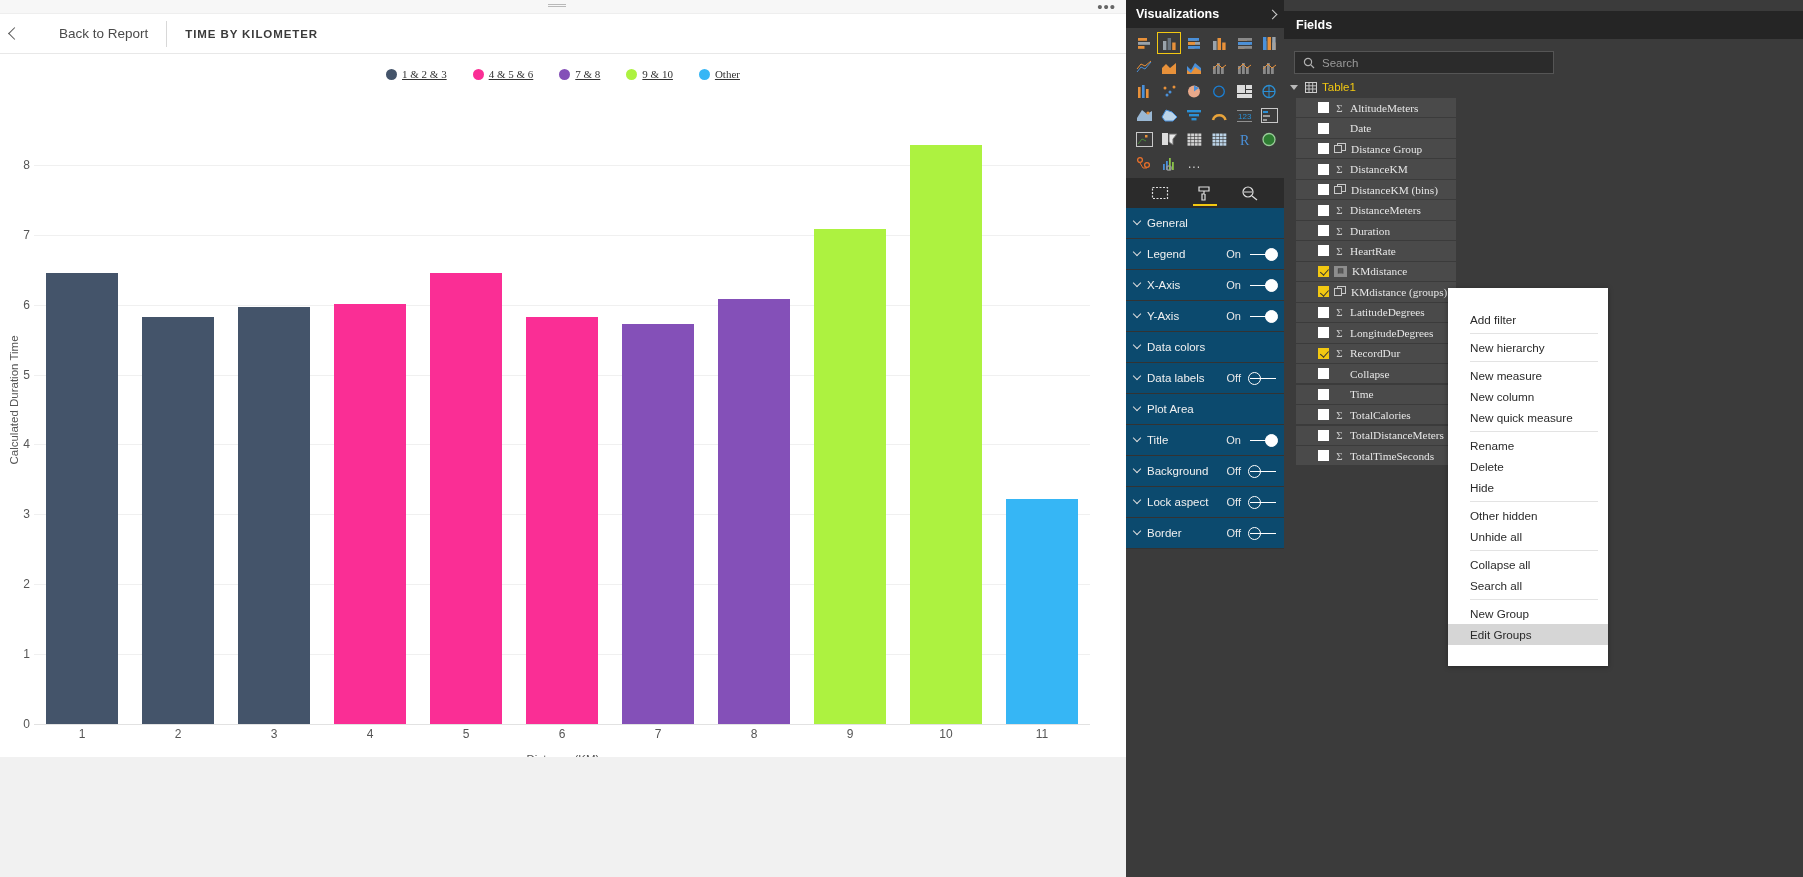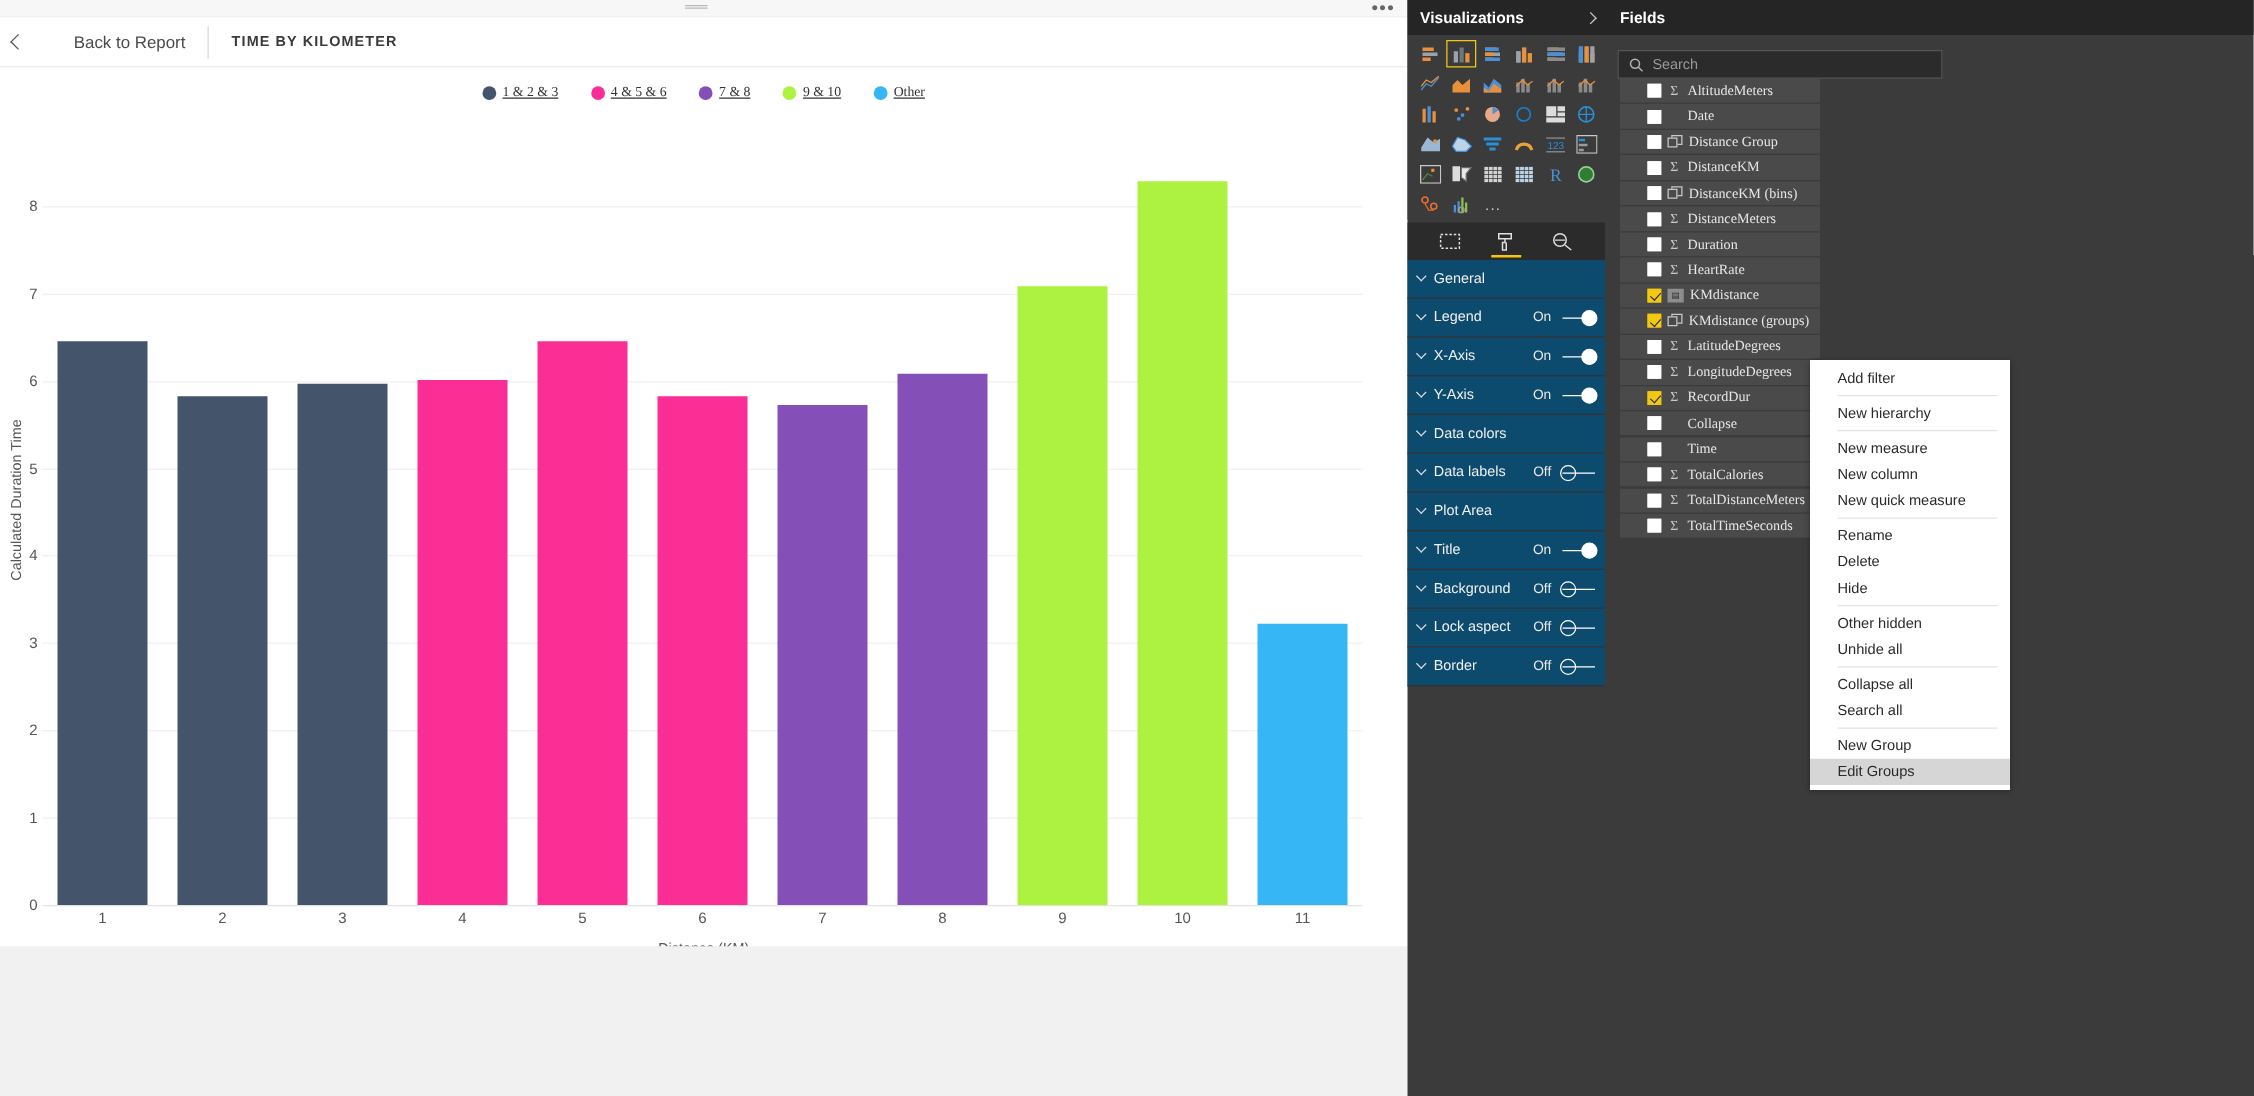--- a/index.html
+++ b/index.html
@@ -163,20 +163,21 @@
   .toggle.off .knob { left: 0; background: transparent; }
 
   
   .fields-panel {
     position: absolute; left: 1284px; top: 0; width: 519px; height: 877px;
     background: #3b3b3b;
   }
   .fields-head {
     height: 28px; background: #252525; display: flex; align-items: center;
     padding-left: 12px;
+    margin-top: 11px;
   }
   .fields-head-title { color: #ffffff; font-size: 12.5px; font-weight: bold; }
   .search-box {
     margin: 12px 10px 0 10px; height: 23px; background: #2b2b2b;
     border: 1px solid #555; display: flex; align-items: center;
     gap: 7px; padding-left: 8px; width: 260px; cursor: text;
   }
   .search-input-text { color: #9a9a9a; font-size: 11.5px; }
   .table-node {
     display: flex; align-items: center; gap: 5px; padding: 7px 0 5px 6px;
@@ -219,21 +220,21 @@
     width: 13px; height: 11px; flex: none; background: #8d8d8d;
     display: flex; align-items: center; justify-content: center;
     font-size: 7px; color: #2b2b2b; font-family: "Liberation Sans", sans-serif;
   }
   .field-name { color: #e6e6e6; font-size: 11.3px; white-space: nowrap; font-family: Liberation Serif, serif; }
 
   
   .ctx-menu {
     position: absolute; left: 1448px; top: 288px; width: 160px;
     background: #ffffff; box-shadow: 0 1px 5px rgba(0,0,0,0.35);
-    padding: 4px 0; z-index: 50;
+    padding: 21px 0; z-index: 50;
   }
   .ctx-item {
     height: 21px; display: flex; align-items: center; padding-left: 22px;
     font-size: 11.7px; color: #2a2a2a; cursor: pointer;
   }
   .ctx-item.highlight { background: #d6d6d6; }
   .ctx-sep { height: 1px; background: #e3e3e3; margin: 3px 10px 3px 22px; }
 </style>
 </head>
 <body>
@@ -733,20 +734,31 @@
   <div class="fields-panel">
     <div class="fields-head">
       <span class="fields-head-title">Fields</span>
     </div>
     <div class="search-box">
       <svg width="12" height="12" viewBox="0 0 12 12">
         <circle cx="5" cy="5" r="3.6" fill="none" stroke="#b0b0b0" stroke-width="1.2"></circle>
         <line x1="7.6" y1="7.6" x2="11" y2="11" stroke="#b0b0b0" stroke-width="1.2"></line>
       </svg>
       <span class="search-input-text">Search</span>
+    </div>
+    <div class="table-node">
+      <span class="tri"></span>
+      <svg width="12" height="11" viewBox="0 0 12 11">
+        <rect x="0.5" y="0.5" width="11" height="10" fill="none" stroke="#cfcfcf" stroke-width="1"></rect>
+        <line x1="0.5" y1="3.8" x2="11.5" y2="3.8" stroke="#cfcfcf" stroke-width="0.9"></line>
+        <line x1="0.5" y1="7" x2="11.5" y2="7" stroke="#cfcfcf" stroke-width="0.9"></line>
+        <line x1="4" y1="0.5" x2="4" y2="10.5" stroke="#cfcfcf" stroke-width="0.9"></line>
+        <line x1="7.7" y1="0.5" x2="7.7" y2="10.5" stroke="#cfcfcf" stroke-width="0.9"></line>
+      </svg>
+      <span class="table-name">Table1</span>
     </div>
     <div class="field-list" id="field-list">
         <div class="field-row">
           <span class="fchk"></span>
           <span class="sigma">Σ</span>
           <span class="field-name">AltitudeMeters</span>
         </div>
         <div class="field-row">
           <span class="fchk"></span>
           <span class="sigma blank">Σ</span>

